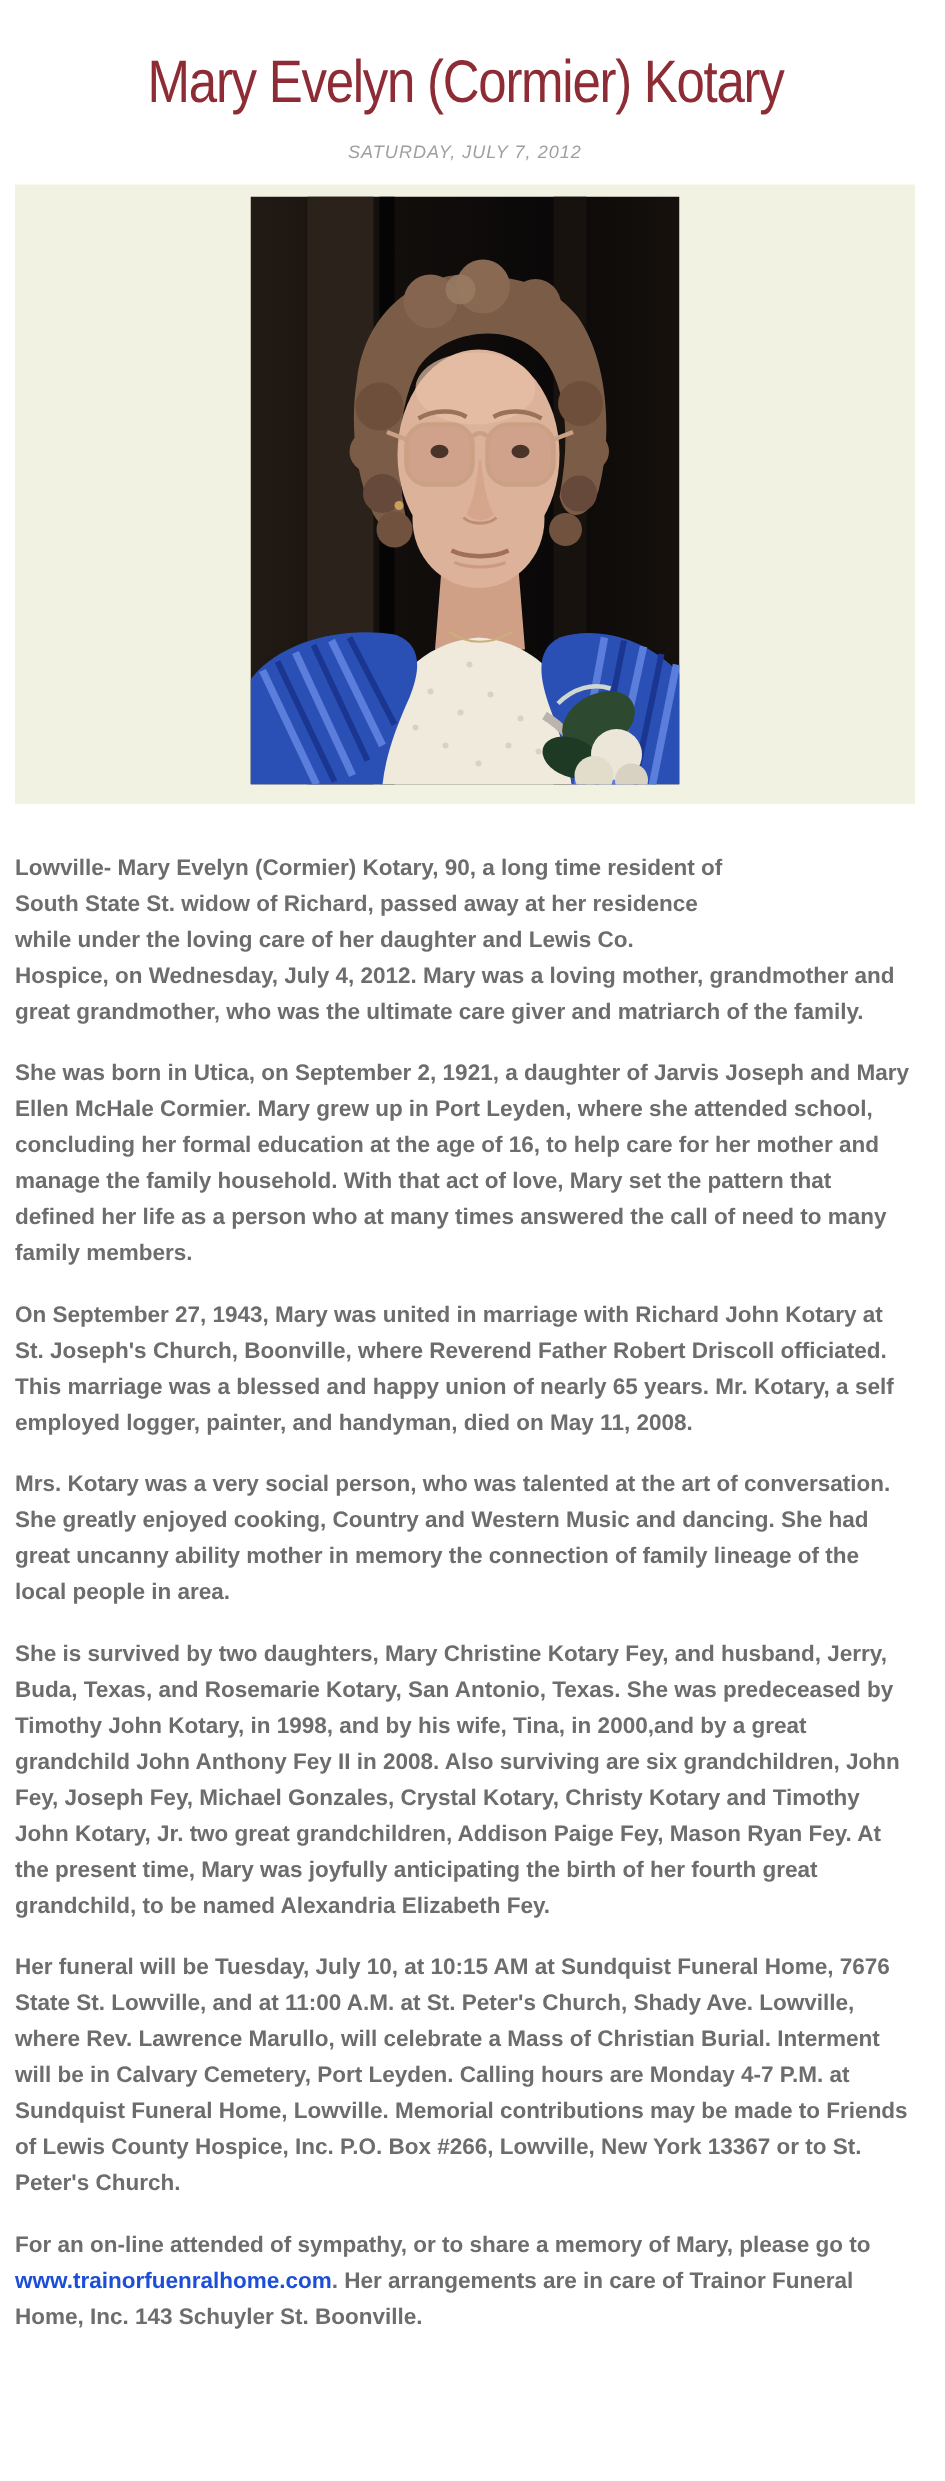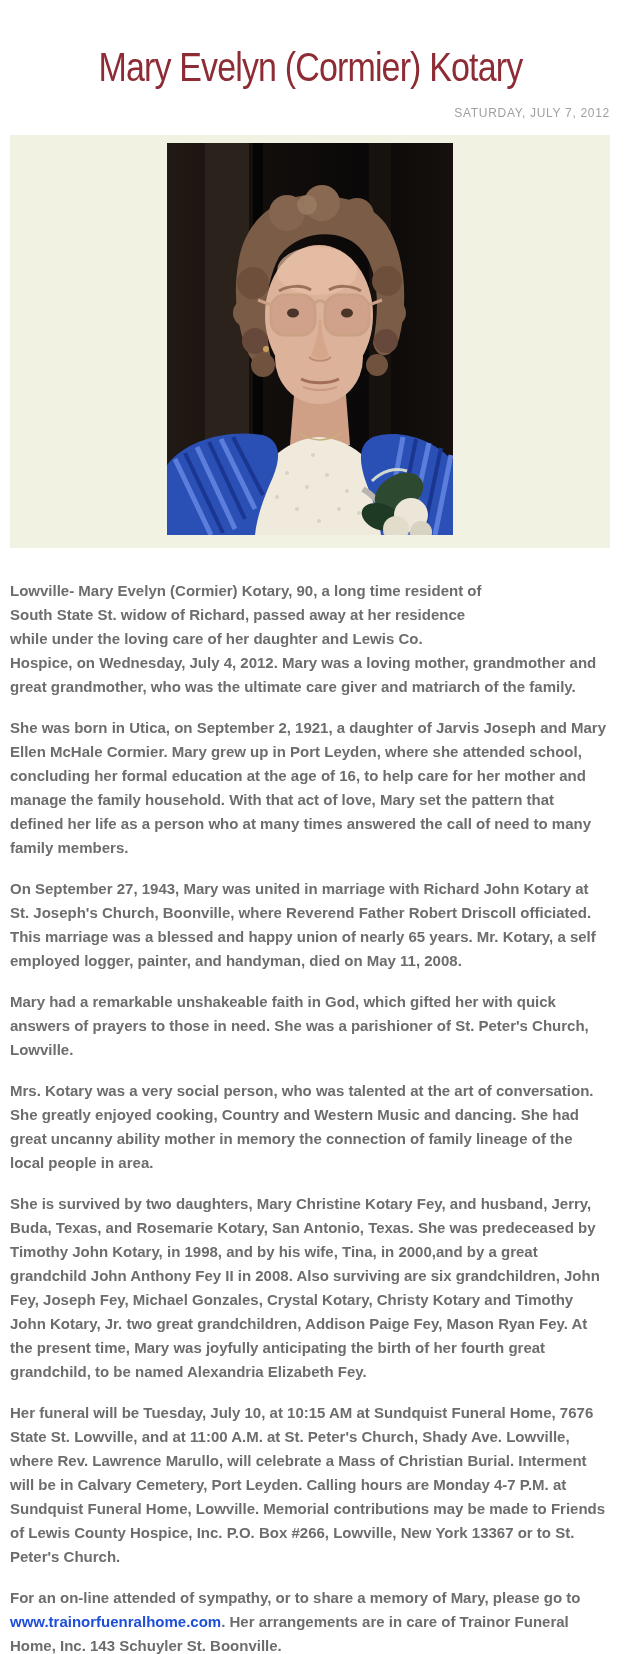--- a/index.html
+++ b/index.html
@@ -1,25 +1,25 @@
 <!DOCTYPE html>
 <html><head>
 <meta charset="utf-8">
 <style>
   html, body { margin:0; padding:0; background:#ffffff; }
   body { width:630px; font-family:"Liberation Sans", sans-serif; }
   .page { min-height:1654px; box-sizing:border-box; padding:0 20px 20px 10px; }
 
-  h1.title { margin:12px; padding-top:32px; text-align:center;
+  h1.title { margin:0; padding-top:32px; text-align:center;
              font-weight:300; color:#8e2c35; font-size:40px; line-height:46px; }
   .title-inner { display:inline-block; transform:scaleX(.85); transform-origin:center;
                  letter-spacing:-1px; white-space:nowrap; }
 
-  .date { margin-top:16px; text-align:right; color:#a0a0a0;
-          font-size:12px; letter-spacing:.7px; }
+  .date { margin-top:16px; text-align:center; color:#a0a0a0;
+          font-size:12px; letter-spacing:.7px;font-style:italic; }
 
   .photo-panel { margin-top:15px; height:413px; background:#f1f2e2;
                  display:flex; justify-content:center; align-items:flex-start; }
   svg.portrait { margin-top:8px; display:block; }
 
   article { margin-top:31px;font-weight:bold; }
   p.body { margin:0 0 17px 0; font-size:15px; line-height:24px; color:#6d6d6d;
            white-space:pre-line; }
   a.site-link { color:#1d4ed8; text-decoration:none; cursor:pointer; }
 </style>
@@ -135,20 +135,19 @@
     </svg>
   </div>
 
   <article>
     <p class="body">Lowville- Mary Evelyn (Cormier) Kotary, 90, a long time resident of
 South State St. widow of Richard, passed away at her residence
 while under the loving care of her daughter and Lewis Co.
 Hospice, on Wednesday, July 4, 2012. Mary was a loving mother, grandmother and great grandmother, who was the ultimate care giver and matriarch of the family.</p>
     <p class="body">She was born in Utica, on September 2, 1921, a daughter of Jarvis Joseph and Mary Ellen McHale Cormier. Mary grew up in Port Leyden, where she attended school, concluding her formal education at the age of 16, to help care for her mother and manage the family household. With that act of love, Mary set the pattern that defined her life as a person who at many times answered the call of need to many family members.</p>
     <p class="body">On September 27, 1943, Mary was united in marriage with Richard John Kotary at St. Joseph's Church, Boonville, where Reverend Father Robert Driscoll officiated. This marriage was a blessed and happy union of nearly 65 years. Mr. Kotary, a self employed logger, painter, and handyman, died on May 11, 2008.</p>
-    <p class="body">Mary had a remarkable unshakeable faith in God, which gifted her with quick answers of prayers to those in need. She was a parishioner of St. Peter's Church, Lowville.</p>
     <p class="body">Mrs. Kotary was a very social person, who was talented at the art of conversation. She greatly enjoyed cooking, Country and Western Music and dancing. She had great uncanny ability mother in memory the connection of family lineage of the local people in area.</p>
     <p class="body">She is survived by two daughters, Mary Christine Kotary Fey, and husband, Jerry, Buda, Texas, and Rosemarie Kotary, San Antonio, Texas. She was predeceased by Timothy John Kotary, in 1998, and by his wife, Tina, in 2000,and by a great grandchild John Anthony Fey II in 2008. Also surviving are six grandchildren, John Fey, Joseph Fey, Michael Gonzales, Crystal Kotary, Christy Kotary and Timothy John Kotary, Jr. two great grandchildren, Addison Paige Fey, Mason Ryan Fey. At the present time, Mary was joyfully anticipating the birth of her fourth great grandchild, to be named Alexandria Elizabeth Fey.</p>
     <p class="body">Her funeral will be Tuesday, July 10, at 10:15 AM at Sundquist Funeral Home, 7676 State St. Lowville, and at 11:00 A.M. at St. Peter's Church, Shady Ave. Lowville, where Rev. Lawrence Marullo, will celebrate a Mass of Christian Burial. Interment will be in Calvary Cemetery, Port Leyden. Calling hours are Monday 4-7 P.M. at Sundquist Funeral Home, Lowville. Memorial contributions may be made to Friends of Lewis County Hospice, Inc. P.O. Box #266, Lowville, New York 13367 or to St. Peter's Church.</p>
     <p class="body"><span>For an on-line attended of sympathy, or to share a memory of Mary, please go to </span><a class="site-link" href="#">www.trainorfuenralhome.com</a><span>. Her arrangements are in care of Trainor Funeral Home, Inc. 143 Schuyler St. Boonville.</span></p>
   </article>
 
 </div>
 
 </body></html>

